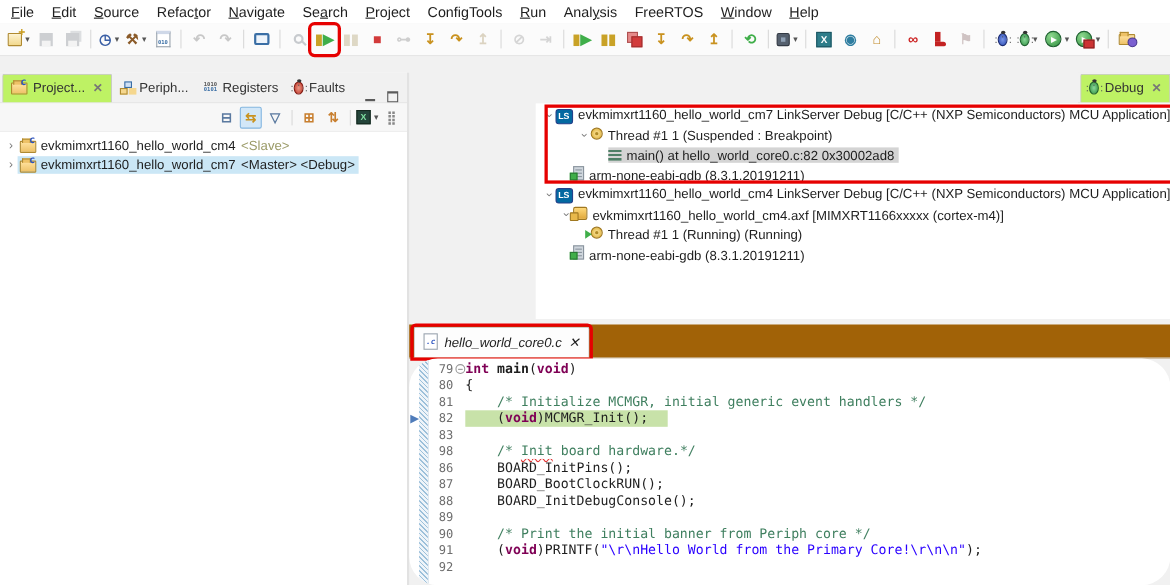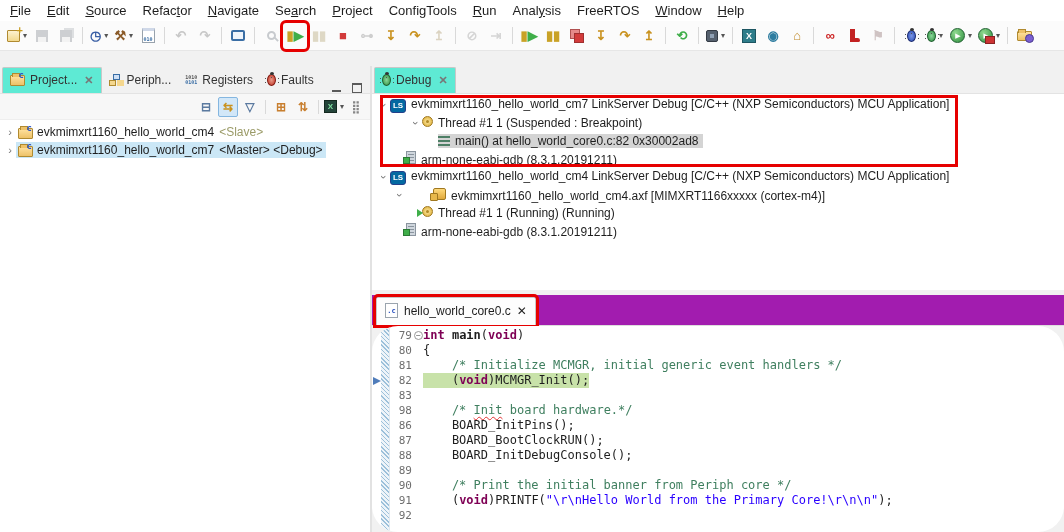--- a/index.html
+++ b/index.html
@@ -64,21 +64,21 @@
   .i-openfolder::before { content:""; position:absolute; top:-3px; left:0; width:6px; height:3px; background:#eec268; border:1px solid #b08a30; border-bottom:none; }
   .i-openfolder::after { content:""; position:absolute; right:-3px; bottom:-3px; width:7px; height:7px; border-radius:50%; background:#7a5fd0; border:1px solid #4a3a90; }
 
   
   .main { display:flex; height:466px; }
 
   
   .left-panel { width:372px; background:#fff; border-right:2px solid #e2e2e2; display:flex; flex-direction:column; }
   .tab-row { height:28px; background:#f1f1f1; display:flex; align-items:flex-end; padding-left:2px; border-bottom:1px solid #e3e3e3; }
   .tab { display:flex; align-items:center; gap:5px; padding:5px 7px 6px; font-size:12px; color:#333; white-space:nowrap; }
-  .tab.active { background:#5eead4; border:1px solid #c8c8c8; border-bottom:none; border-radius:2px 2px 0 0; }
+  .tab.active { background:#bef264; border:1px solid #c8c8c8; border-bottom:none; border-radius:2px 2px 0 0; }
   .tab .close { color:#777; font-weight:bold; font-size:11px; margin-left:2px; }
   .winbtns { margin-left:auto; display:flex; align-items:center; gap:10px; padding:0 8px; }
   .i-min { width:11px; height:10px; position:relative; }
   .i-min::after { content:""; position:absolute; bottom:1px; left:1px; right:1px; height:2px; background:#5a5a5a; }
   .i-max { width:10px; height:10px; border:1px solid #5a5a5a; border-top-width:2px; }
   .view-toolbar { height:26px; background:#f7f7f7; display:flex; align-items:center; justify-content:flex-end; padding-right:4px; gap:2px; border-bottom:1px solid #eee; }
   .vbtn { height:20px; min-width:20px; display:flex; align-items:center; justify-content:center; border-radius:2px; }
   .vbtn .tglyph { font-size:12px; }
   .vbtn.active { background:#d2e7f8; border:1px solid #84b6e0; }
   .vsep { width:1px; height:14px; background:#d9d9d9; margin:0 3px; }
@@ -96,21 +96,21 @@
   .i-cfolder::before { content:""; position:absolute; top:-3px; left:1px; width:6px; height:3px; background:#eec268; border:1px solid #b08a30; border-bottom:none; }
   .i-cfolder::after { content:"c"; position:absolute; top:-6px; right:0px; color:#2a52c0; font-weight:bold; font-size:9px; font-family:"DejaVu Sans Mono",monospace; }
   .psel { background:#cbe7f6; }
   .prow .lbl-wrap { display:flex; align-items:center; padding:1px 3px 1px 0; }
   .pdec { margin-left:5px; color:#9b9b68; }
   .pdec.dark { color:#222; }
 
   
   .right-col { flex:1; display:flex; flex-direction:column; min-width:0; }
 
-  .debug-panel { height:224px; display:flex; flex-direction:column; }
+  .debug-panel { height:224px; display:flex; flex-direction:column;align-items:flex-end; }
   .debug-content { background:#fff; flex:1; position:relative; padding-top:2px; overflow:hidden; }
   .drow { display:flex; align-items:center; height:18px; white-space:nowrap; }
   .dicon { margin-right:5px; flex:none; display:inline-flex; }
   .dsel { background:#d4d4d4; display:flex; align-items:center; padding-right:4px; }
   .i-ls { width:16px; height:14px; background:#0369a1; border:1px solid #24408a; border-radius:3px; color:#fff;
           font-size:8px; font-weight:bold; display:inline-flex; align-items:center; justify-content:center; }
   .i-axf { width:13px; height:12px; background:linear-gradient(#ffd97a,#e0a83a); border:1px solid #a07820; border-radius:2px; position:relative; }
   .i-axf::after { content:""; position:absolute; left:-4px; bottom:-2px; width:6px; height:6px; background:#e8b84a; border:1px solid #a07820; border-radius:1px; }
   .i-thread { width:11px; height:11px; border-radius:50%; background:radial-gradient(#ffe9a8,#d8a828); border:1px solid #a07820; position:relative; }
   .i-thread::before { content:""; position:absolute; inset:3px; background:#b08a28; border-radius:50%; }
@@ -119,39 +119,39 @@
   .i-frame { width:12px; height:10px; background:repeating-linear-gradient(#4e7f66 0 2px, transparent 2px 4px); }
   .i-gdb { width:10px; height:13px; background:#cfd6dd; border:1px solid #8a949e; position:relative; }
   .i-gdb::before { content:""; position:absolute; top:2px; left:1px; right:1px; height:1px; background:#8a949e; box-shadow:0 3px 0 #8a949e, 0 6px 0 #8a949e; }
   .i-gdb::after { content:""; position:absolute; left:-4px; bottom:-1px; width:5px; height:5px; background:#3fae49; border:1px solid #2a7a34; }
   .abox { position:absolute; left:8px; top:1px; width:578px; height:72px; border:3px solid #e60000; pointer-events:none; z-index:5; }
 
   .panel-gap { height:5px; background:#f1f1f1; }
 
   
   .editor-panel { flex:1; display:flex; flex-direction:column; min-height:0; }
-  .editor-tabs { height:31px; background:#a21caf; display:flex; align-items:flex-end; padding-left:4px; border-bottom:1px solid #ddd; }
+  .editor-tabs { height:31px; background:#a16207; display:flex; align-items:flex-end; padding-left:4px; border-bottom:1px solid #ddd;font-style:italic; }
   .etab { display:flex; align-items:center; gap:6px; background:#fdfdfd; border:1px solid #c8c8c8; border-bottom:none;
           padding:5px 8px 7px; border-radius:2px 2px 0 0; }
   .etab.redbox { outline:3px solid #e60000; outline-offset:0px; }
   .i-cfile { width:13px; height:15px; background:#fff; border:1px solid #9aa4ae; display:inline-flex; align-items:center; justify-content:center; }
   .i-cfile::after { content:".c"; color:#2a52c0; font-weight:bold; font-size:7px; font-family:"DejaVu Sans Mono",monospace; }
   .editor-body { flex:1; background:#fff; position:relative; overflow:hidden;
                  font-family:"DejaVu Sans Mono",monospace; font-size:12px; line-height:15px; padding-top:2px;border-radius:26px; }
   .hatch { position:absolute; left:9px; top:0; bottom:0; width:9px;
            background:repeating-linear-gradient(45deg,#9cc0da 0 1px,#eef4f9 1px 3px); border-right:1px solid #e0e8ef; }
   .ptr { position:absolute; left:1px; width:0; height:0; border-left:8px solid #4f7cba;
          border-top:4px solid transparent; border-bottom:4px solid transparent; }
   .eline { display:flex; height:15px; padding-left:18px; align-items:center; }
   .enum { width:22px; text-align:right; color:#6e6e6e; flex:none; font-size:11px; }
   .efold { width:11px; flex:none; position:relative; }
   .foldc { width:9px; height:9px; border:1px solid #999; border-radius:50%; background:#fff; color:#666;
            font-size:8px; line-height:7px; text-align:center; margin-left:2px; }
   .ecode { white-space:pre; flex:1; }
-  .hl { background:#c8e2a9; display:inline-block; }
+  .hl { background:#c8e2a9; display:inline-block; padding-right:18px; }
   .tok-k { color:#7f0055; font-weight:bold; }
   .tok-f { font-weight:bold; }
   .tok-c { color:#3f7f5f; }
   .tok-s { color:#2a00ff; }
   .tok-csq { color:#3f7f5f; text-decoration:underline wavy #e33333 1px; text-underline-offset:2px; }
 </style>
 </head>
 <body>
 
 <div class="window">
@@ -421,21 +421,21 @@
               <span><span class="dicon">
                   <span class="i-gdb"></span>
                 </span><span>arm-none-eabi-gdb (8.3.1.20191211)</span></span>
             </div>
             <div class="drow" style="padding-left: 6px;">
               <span class="chev open">›</span>
               <span><span class="dicon">
                   <span class="i-ls">LS</span>
                 </span><span>evkmimxrt1160_hello_world_cm4 LinkServer Debug [C/C++ (NXP Semiconductors) MCU Application]</span></span>
             </div>
-            <div class="drow" style="padding-left: 22px; gap: 27px;">
+            <div class="drow" style="padding-left: 22px;">
               <span class="chev open">›</span>
               <span><span class="dicon">
                   <span class="ticon i-axf"></span>
                 </span><span>evkmimxrt1160_hello_world_cm4.axf [MIMXRT1166xxxxx (cortex-m4)]</span></span>
             </div>
             <div class="drow" style="padding-left: 38px;">
               <span class="chev"></span>
               <span><span class="dicon">
                   <span class="i-thread running"></span>
                 </span><span>Thread #1 1 (Running) (Running)</span></span>

